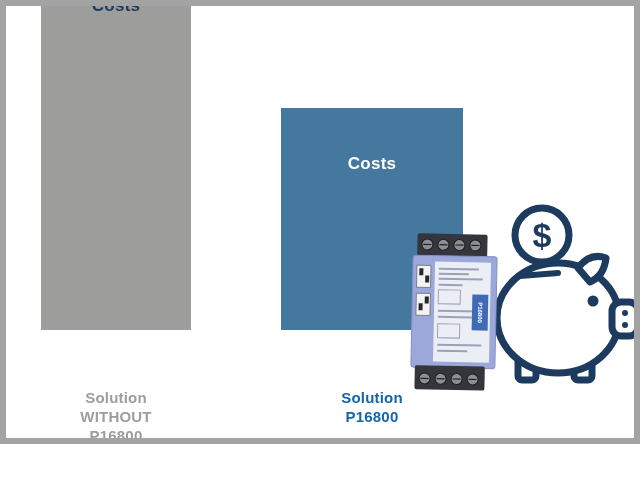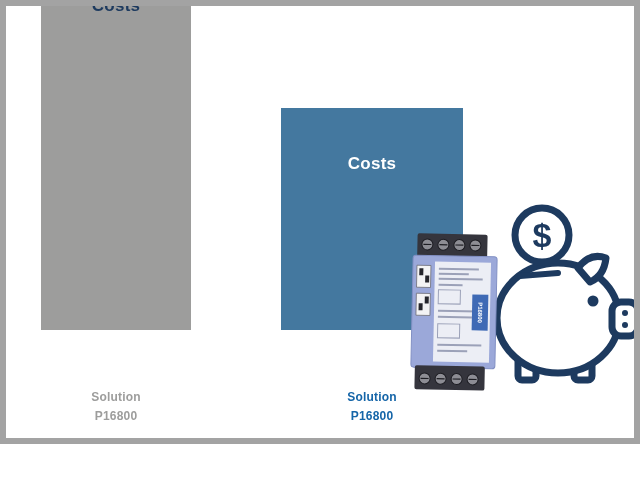--- a/index.html
+++ b/index.html
@@ -13,21 +13,21 @@
     font-family:"Liberation Sans", sans-serif;
   }
   .bar{position:absolute;bottom:108px;display:flex;justify-content:center;}
   .bar-gray{left:35px;width:150px;background:var(--bar-gray);}
   .bar-blue{left:275px;width:182px;background:var(--bar-blue);z-index:1;}
   .bar-label{font-weight:bold;font-size:17px;letter-spacing:.3px;text-align:center;}
   .bar-gray .bar-label{color:var(--navy);margin-top:24px;}
   .bar-blue .bar-label{color:#ffffff;margin-top:46px;}
   .caption{
     position:absolute;top:382px;
-    text-align:center;font-weight:bold;font-size:12px;line-height:19px;
+    text-align:center;font-weight:bold;font-size:15px;line-height:19px;
     letter-spacing:.2px;
   }
   .caption-gray{left:35px;width:150px;color:var(--bar-gray);}
   .caption-blue{left:275px;width:182px;color:var(--caption-blue);z-index:4;}
   .device{position:absolute;left:404px;top:226px;width:88px;height:160px;z-index:3;transform:rotate(1.2deg);}
   .piggy{position:absolute;left:468px;top:196px;width:170px;height:190px;z-index:2;}
   
   .pig-outline{stroke:var(--navy);stroke-width:7;fill:#ffffff;stroke-linejoin:round;stroke-linecap:round;}
   .pig-fill{fill:var(--navy);}
   .pig-line{stroke:var(--navy);stroke-width:6;fill:none;stroke-linecap:round;}
@@ -45,20 +45,21 @@
 </head>
 <body>
 
 <div class="stage">
 
   <div class="bar bar-gray" style="height: 358px;">
     <div class="bar-label">Costs</div>
   </div>
   <div class="caption caption-gray">
     <div>Solution</div>
+    <div>WITHOUT</div>
     <div>P16800</div>
   </div>
 
   <div class="bar bar-blue" style="height: 222px;">
     <div class="bar-label">Costs</div>
   </div>
   <div class="caption caption-blue">
     <div>Solution</div>
     <div>P16800</div>
   </div>

